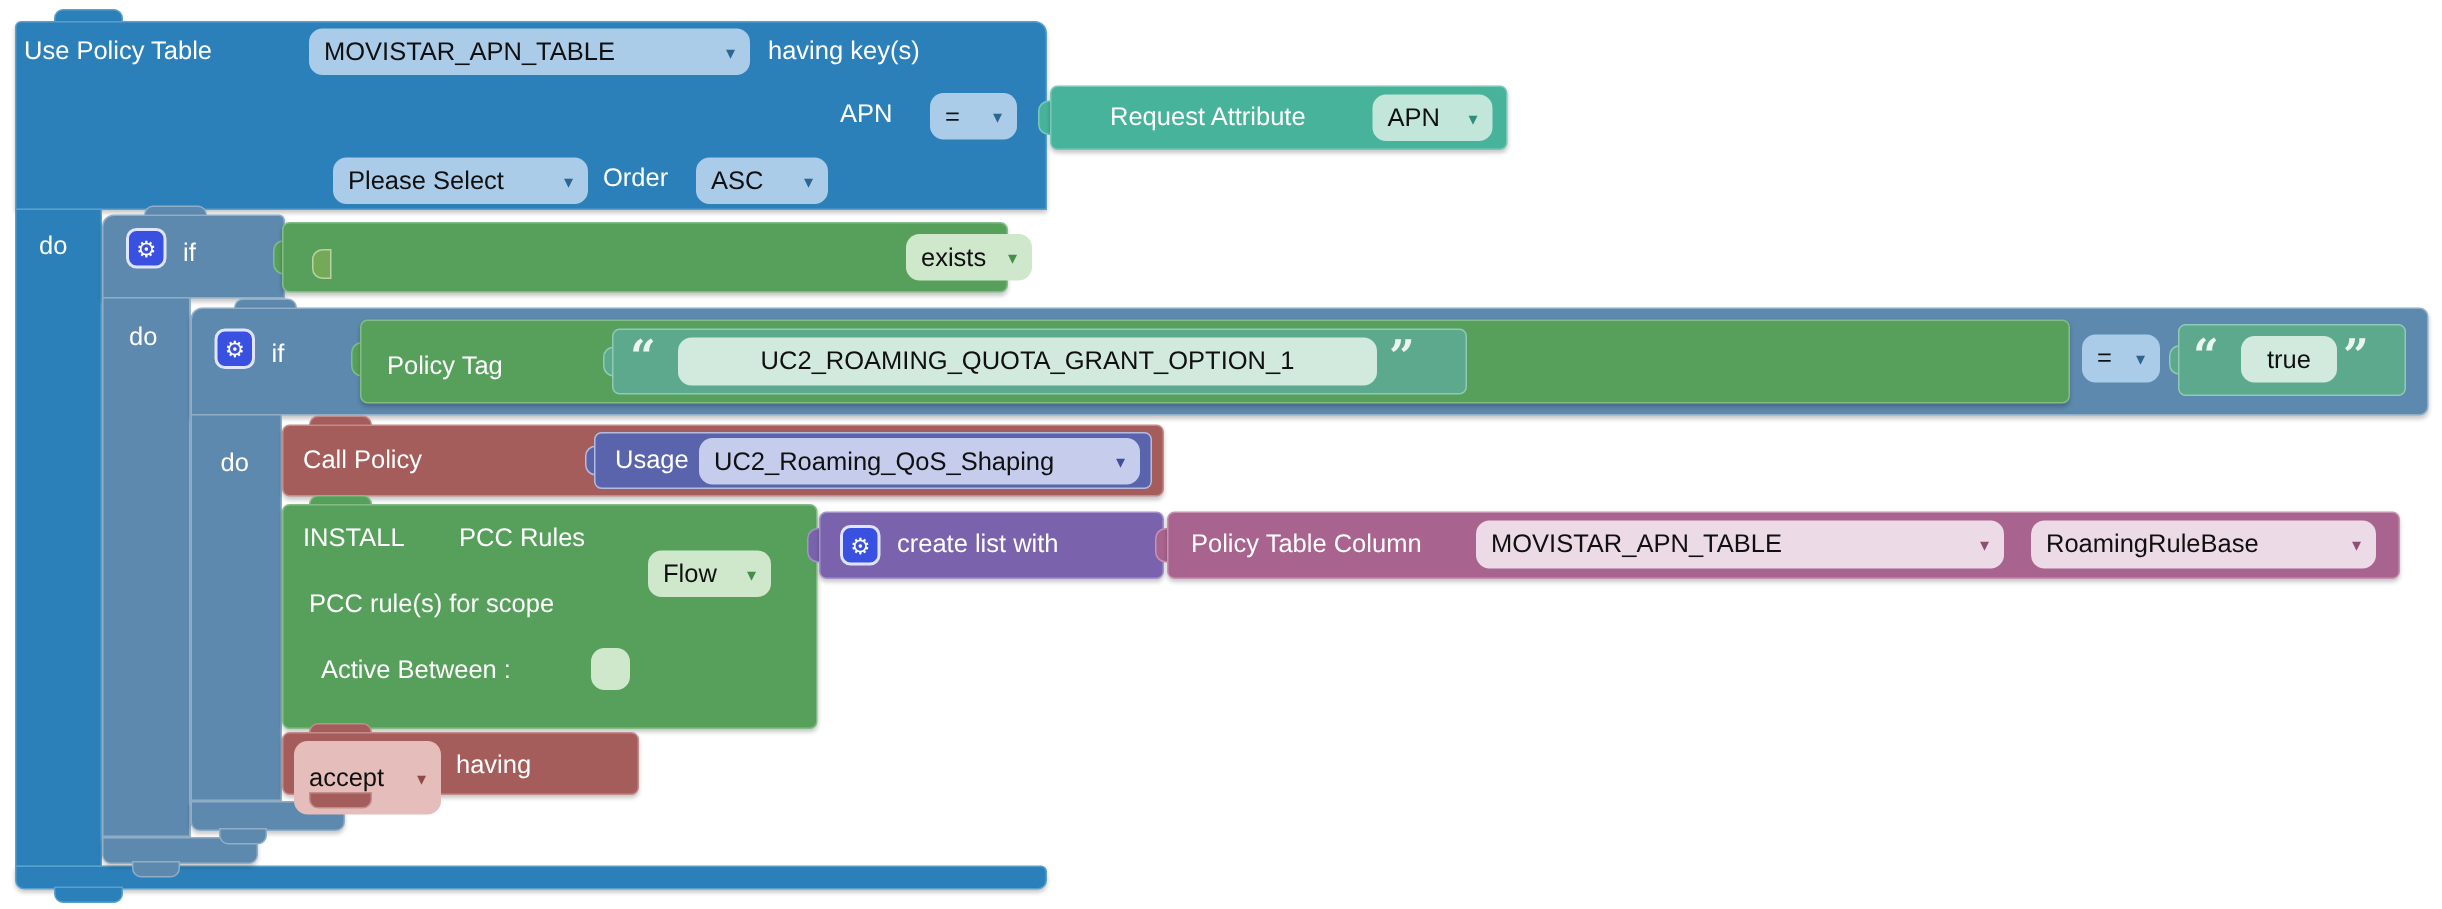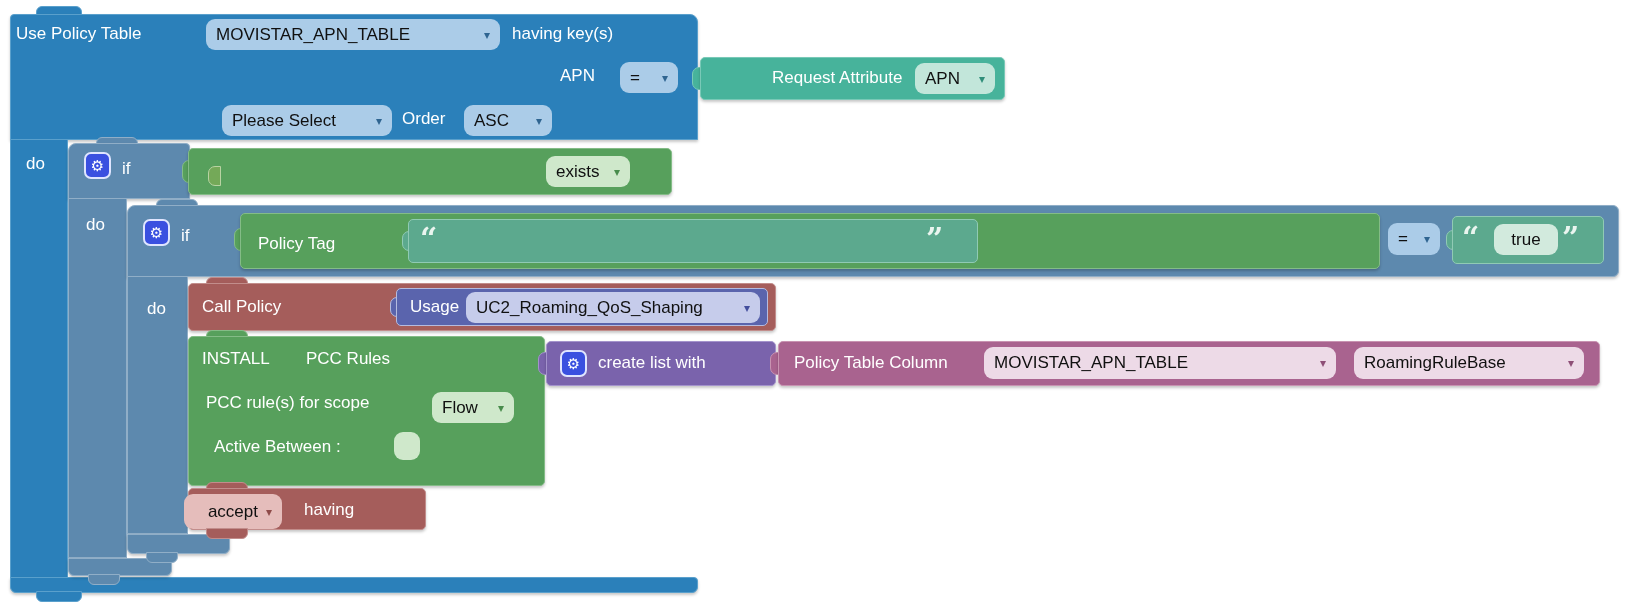--- a/index.html
+++ b/index.html
@@ -71,41 +71,41 @@
   </div>
   <div class="t" style="left:402px;top:109px;">Order</div>
   <div class="pill pb-blue" style="left:464px;top:105px;width:88px;height:31px;">
     <span class="pv">ASC</span>
     <span class="arr a-blue">▾</span>
   </div>
   <div class="t" style="left:26px;top:154px;">do</div>
 
   <div class="tabL c-teal" style="left:692px;top:67px;"></div>
   <div class="b c-teal sh" style="left:700px;top:57px;width:305px;height:43px;"></div>
-  <div class="t" style="left:740px;top:68px;margin-left:32px;">Request Attribute</div>
+  <div class="t" style="left:740px;top:68px;">Request Attribute</div>
   <div class="pill pb-teal" style="left:915px;top:63px;width:80px;height:31px;">
     <span class="pv">APN</span>
     <span class="arr a-teal">▾</span>
   </div>
 
   <div class="bumpT c-steel" style="left:96px;top:137px;width:40px;"></div>
   <div class="b c-steel sh" style="left:68px;top:143px;width:122px;height:56px;border-radius:8px 4px 0 0;"></div>
   <div class="b c-steel" style="left:68px;top:198px;width:59px;height:360px;border-radius:0;"></div>
   <div class="gear" style="left:84px;top:152px;">
       <span>⚙</span>
     </div>
   <div class="t" style="left:122px;top:159px;">if</div>
   <div class="t" style="left:86px;top:215px;">do</div>
   <div class="b c-steel sh" style="left:68px;top:558px;width:104px;height:18px;border-radius:0 0 6px 6px;"></div>
   <div class="tabB c-steel" style="left:88px;top:574px;width:30px;"></div>
 
   <div class="tabL c-green" style="left:182px;top:160px;"></div>
   <div class="b c-green sh" style="left:188px;top:148px;width:484px;height:47px;"></div>
   <div class="tabL c-green2" style="left:208px;top:166px;width:11px;height:18px;"></div>
-  <div class="pill pb-green" style="left:546px;top:156px;width:84px;height:31px;">
+  <div class="pill pb-green" style="left:604px;top:156px;width:84px;height:31px;">
     <span class="pv">exists</span>
     <span class="arr a-green">▾</span>
   </div>
 
   <div class="bumpT c-steel" style="left:156px;top:199px;width:40px;"></div>
   <div class="b c-steel sh" style="left:127px;top:205px;width:1492px;height:72px;border-radius:8px 6px 6px 0;"></div>
   <div class="b c-steel" style="left:127px;top:276px;width:61px;height:258px;border-radius:0;"></div>
   <div class="gear" style="left:143px;top:219px;">
       <span>⚙</span>
     </div>
@@ -113,20 +113,23 @@
   <div class="t" style="left:147px;top:299px;">do</div>
   <div class="b c-steel sh" style="left:127px;top:534px;width:103px;height:20px;border-radius:0 0 6px 6px;"></div>
   <div class="tabB c-steel" style="left:146px;top:552px;width:30px;"></div>
 
   <div class="tabL c-green" style="left:234px;top:228px;"></div>
   <div class="b c-green sh" style="left:240px;top:213px;width:1140px;height:56px;"></div>
   <div class="t" style="left:258px;top:234px;">Policy Tag</div>
   <div class="tabL c-tstr" style="left:402px;top:231px;width:11px;height:18px;"></div>
   <div class="b c-tstr" style="left:408px;top:219px;width:570px;height:44px;"></div>
   <div class="quote" style="left:420px;top:224px;">“</div>
+  <div class="pill pb-str center" style="left:452px;top:225px;width:466px;height:32px;">
+    <span class="pv">UC2_ROAMING_QUOTA_GRANT_OPTION_1</span>
+  </div>
   <div class="quote" style="left:926px;top:224px;">”</div>
 
   <div class="pill pb-blue" style="left:1388px;top:223px;width:52px;height:32px;">
     <span class="pv">=</span>
     <span class="arr a-blue">▾</span>
   </div>
 
   <div class="tabL c-tstr" style="left:1446px;top:230px;width:11px;height:18px;"></div>
   <div class="b c-tstr" style="left:1452px;top:216px;width:152px;height:48px;"></div>
   <div class="quote" style="left:1462px;top:223px;">“</div>
@@ -144,21 +147,21 @@
   <div class="pill pb-indigo" style="left:466px;top:292px;width:294px;height:31px;">
     <span class="pv">UC2_Roaming_QoS_Shaping</span>
     <span class="arr a-indigo">▾</span>
   </div>
 
   <div class="bumpT c-green" style="left:206px;top:330px;width:40px;"></div>
   <div class="b c-green sh" style="left:188px;top:336px;width:357px;height:150px;"></div>
   <div class="t" style="left:202px;top:349px;">INSTALL</div>
   <div class="t" style="left:306px;top:349px;">PCC Rules</div>
   <div class="t" style="left:206px;top:393px;">PCC rule(s) for scope</div>
-  <div class="pill pb-green" style="left:432px;top:392px;width:82px;height:31px;">
+  <div class="pill pb-green" style="left:432px;top:367px;width:82px;height:31px;">
     <span class="pv">Flow</span>
     <span class="arr a-green">▾</span>
   </div>
   <div class="t" style="left:214px;top:437px;">Active Between :</div>
   <div class="pill pb-green" style="left:394px;top:432px;width:26px;height:28px;"></div>
 
   <div class="tabL c-purple" style="left:538px;top:352px;"></div>
   <div class="b c-purple sh" style="left:546px;top:341px;width:230px;height:45px;"></div>
   <div class="gear" style="left:560px;top:350px;">
       <span>⚙</span>
@@ -172,20 +175,20 @@
     <span class="pv">MOVISTAR_APN_TABLE</span>
     <span class="arr a-mauve">▾</span>
   </div>
   <div class="pill pb-mauve" style="left:1354px;top:347px;width:230px;height:32px;">
     <span class="pv">RoamingRuleBase</span>
     <span class="arr a-mauve">▾</span>
   </div>
 
   <div class="bumpT c-red" style="left:206px;top:482px;width:40px;"></div>
   <div class="b c-red sh" style="left:188px;top:488px;width:238px;height:42px;"></div>
-  <div class="pill pb-red" style="left:184px;top:494px;width:98px;height:35px;justify-content:flex-end;">
+  <div class="pill pb-red" style="left:196px;top:494px;width:98px;height:49px;">
     <span class="pv">accept</span>
     <span class="arr a-red">▾</span>
   </div>
   <div class="t" style="left:304px;top:500px;">having</div>
   <div class="tabB c-red" style="left:206px;top:528px;width:40px;"></div>
 
 </div>
 
 </body></html>

